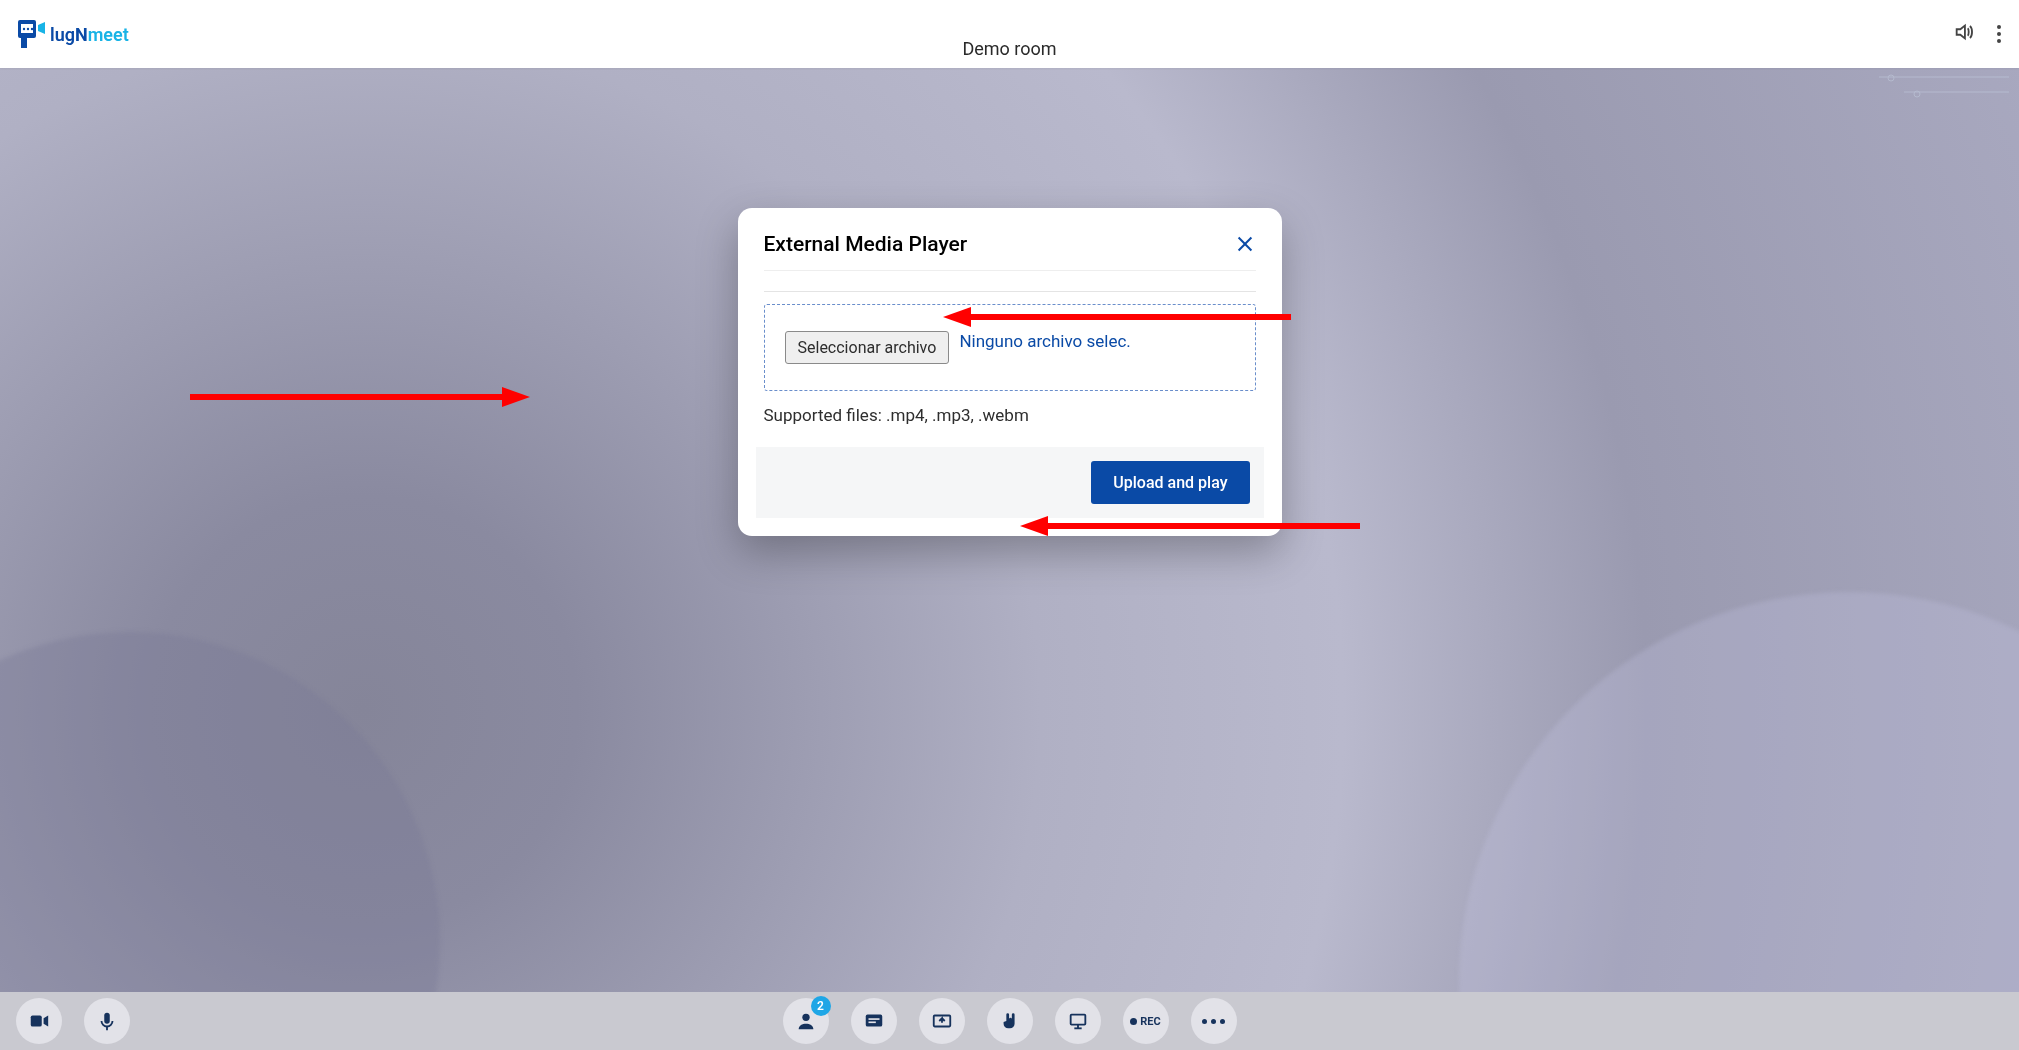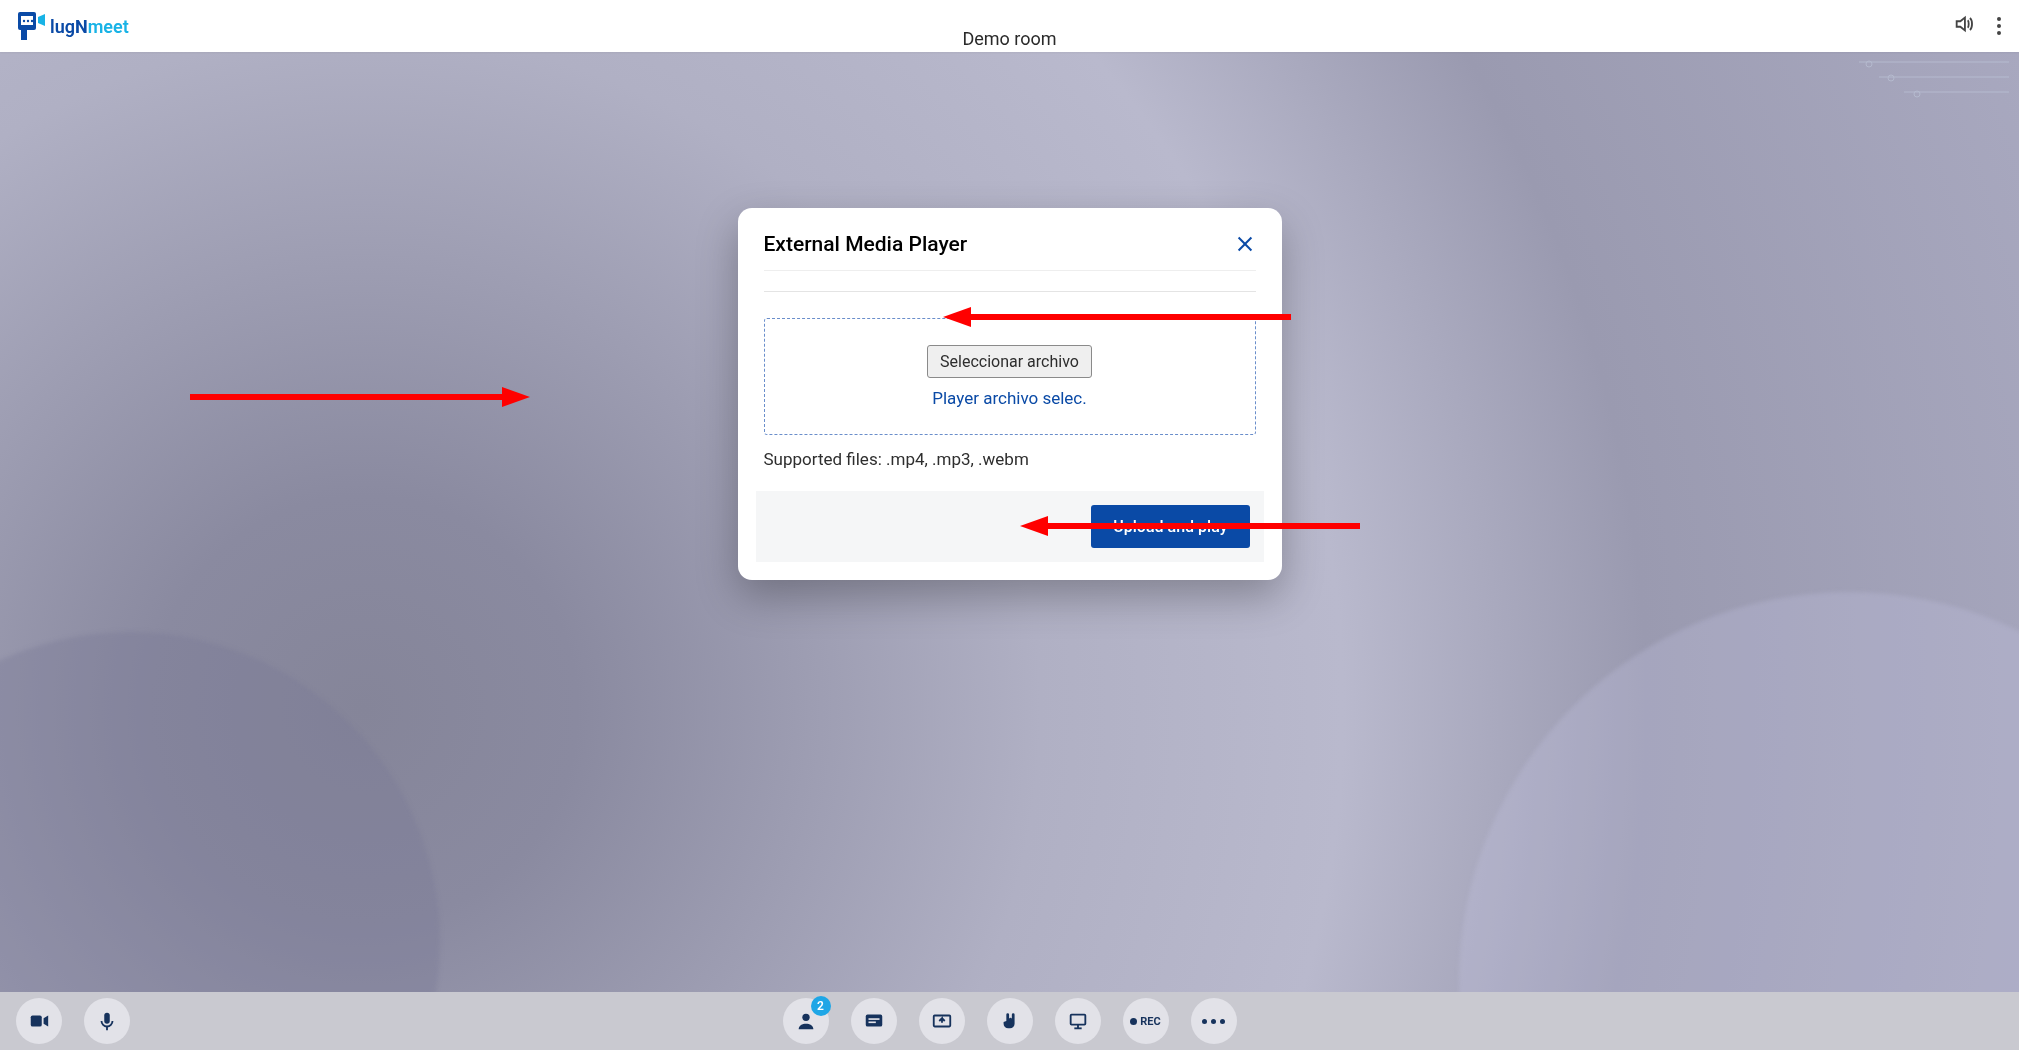--- a/index.html
+++ b/index.html
@@ -1,23 +1,23 @@
 <!DOCTYPE html>
 <html><head>
 <meta charset="utf-8">
 <style>
   * { box-sizing: border-box; margin: 0; padding: 0; font-family: -apple-system, "Segoe UI", Roboto, sans-serif; }
   html, body { width: 100%; height: 100%; overflow: hidden; }
   body { background: #f5f5f7; }
 
   
   .header {
-    position: fixed; top: 0; left: 0; right: 0; height: 52px;
+    position: fixed; top: 0; left: 0; right: 0; height: 68px;
     background: #ffffff;
-    display: flex; justify-content: space-between;
+    display: flex; align-items: center; justify-content: space-between;
     padding: 0 14px;
     box-shadow: 0 1px 2px rgba(0,0,0,0.05);
     z-index: 20;
   }
   .header-left { display: flex; align-items: center; }
   .header-center { position:absolute; left:50%; transform:translateX(-50%); }
   .room-title { font-size: 18px; font-weight: 400; color: #2a2a2a; margin-top: 28px; }
   .header-right { display: flex; align-items: center; gap: 18px; }
   .logo { display:flex; align-items:center; }
   .logo-text { font-size:18px; font-weight:600; color:#0a4aa6; margin-left:2px;}
@@ -82,23 +82,23 @@
   .modal-title { font-size:21px; font-weight:500; color:#000000; }
   .close-x { width:22px; height:22px; cursor:pointer; color:#0a4aa6; display:flex; align-items:center; justify-content:center; background:none; border:none;}
   .close-x svg{width:22px;height:22px; stroke:#0a4aa6; stroke-width:2.2; fill:none;}
 
   .tabs { display:flex; margin-top:20px; border-bottom:1px solid #e4e4e4; }
   .tab { flex:1; text-align:center; padding:10px 0 12px 0; font-size:16px; font-weight:500; color:#1a3c6e; cursor:pointer; border-bottom:3px solid transparent; }
   .tab.inactive { border-bottom-color:#b8d0ea; color:#1a3c6e; }
   .tab.active { border-bottom-color:#0a4aa6; color:#0a4aa6; }
 
   .dropzone {
-    margin-top:26px; border:1.5px dashed #6a8ecb; border-radius:3px;
+    margin-top:12px; border:1.5px dashed #6a8ecb; border-radius:3px;
     padding:26px 20px;
-    display:flex; align-items:center; gap:10px;flex-direction:column;
+    display:flex; gap:10px;
   }
   .file-btn {
     background:#efefef; border:1px solid #8a8a8a; border-radius:3px;
     padding:6px 12px; font-size:16px; color:#2d2d2d; cursor:pointer;
   }
   .file-status { font-size:17px; color:#0a4aa6; }
 
   .hint { margin-top:14px; font-size:17px; color:#2e2e2e; }
   .action-bar {
     margin-top:22px; background:#f5f6f7; padding:14px 14px; display:flex; justify-content:flex-end;
@@ -176,21 +176,21 @@
         <svg viewBox="0 0 24 24">
             <line x1="5" y1="5" x2="19" y2="19"></line>
             <line x1="19" y1="5" x2="5" y2="19"></line>
           </svg>
       </button>
     </div>
     <div class="tabs">
     </div>
     <div class="dropzone">
       <button class="file-btn">Seleccionar archivo</button>
-      <span class="file-status">Player archivo selec.</span>
+      <span class="file-status">Ninguno archivo selec.</span>
     </div>
     <div class="hint">Supported files: .mp4, .mp3, .webm</div>
     <div class="action-bar">
       <button class="play-btn">Upload and play</button>
     </div>
   </div>
 </div>
 
 <svg class="arrow" style="left:190px; top:384px;" width="340" height="26">
   <line x1="0" y1="13" x2="320" y2="13" stroke="#ff0000" stroke-width="6"></line>

